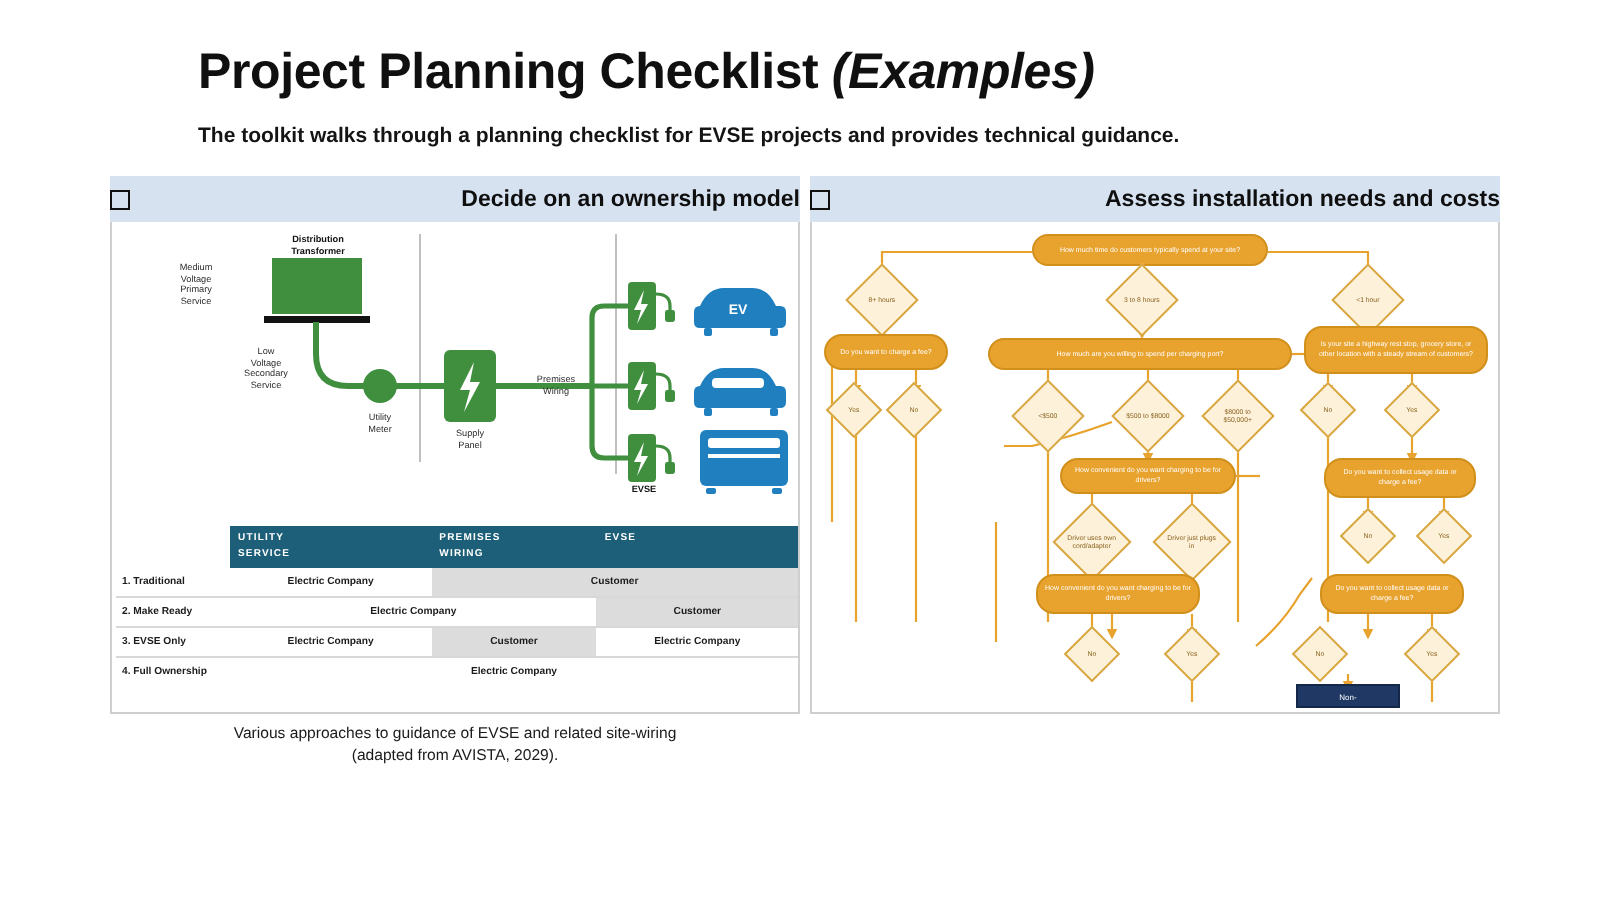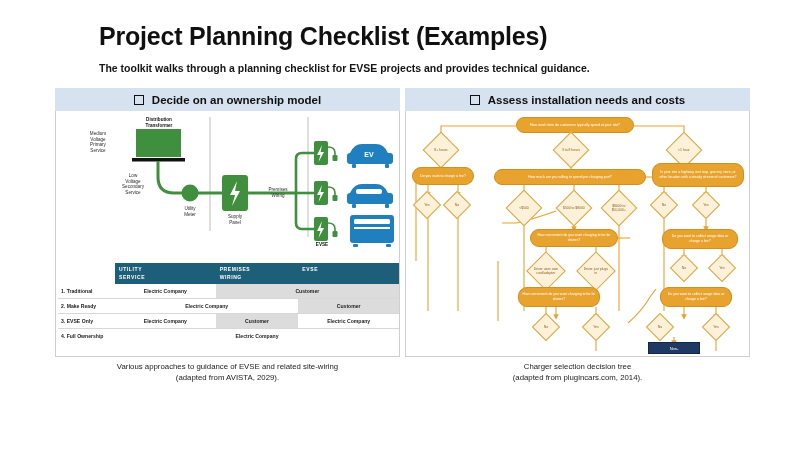--- a/index.html
+++ b/index.html
@@ -10,32 +10,32 @@
     color:#111;
     overflow:hidden;
     position:relative;
   }
   
   #slide-title{
     position:absolute;left:99px;top:22px;
     font-size:25px;font-weight:bold;letter-spacing:-0.2px;
     color:#101010;white-space:nowrap;
   }
-  #slide-title .ital{}
+  #slide-title .ital{font-style:italic;}
   #slide-subtitle{
     position:absolute;left:99px;top:62px;
     font-size:10.5px;font-weight:bold;color:#141414;white-space:nowrap;text-align:right;
   }
   
   .panel{position:absolute;top:88px;width:345px;height:298px;background:#ffffff;}
   #panel-left{left:55px;}
   #panel-right{left:405px;}
   .panel-head{
     height:23px;background:#d6e2f0;
-    display:flex;align-items:center;justify-content:center;
+    display:flex;align-items:center;justify-content:space-between;
     font-size:11.5px;font-weight:bold;color:#0f0f0f;
   }
   .panel-head .box{
     display:inline-block;width:8px;height:8px;
     border:1.3px solid #111;margin-right:8px;
   }
   .panel-body{
     position:relative;height:245px;border:1px solid #cfcfcf;border-top:none;
     background:#fff;overflow:hidden;
   }
@@ -367,24 +367,20 @@
       <div class="node dia" style="left:244px;top:206px;width:20px;height:20px;">
           <span>No</span>
         </div>
       <div class="node dia" style="left:300px;top:206px;width:20px;height:20px;">
           <span>Yes</span>
         </div>
 
       <div class="node term" style="left:242px;top:231px;width:52px;height:12px;">Non-</div>
     </div>
   </div>
-  <div class="caption">
-    <span>Charger selection decision tree</span><br>
-    <span>(adapted from plugincars.com, 2014).</span>
-  </div>
 </div>
 
 <div id="footer">
   
   
   
   
   
 </div>
 

